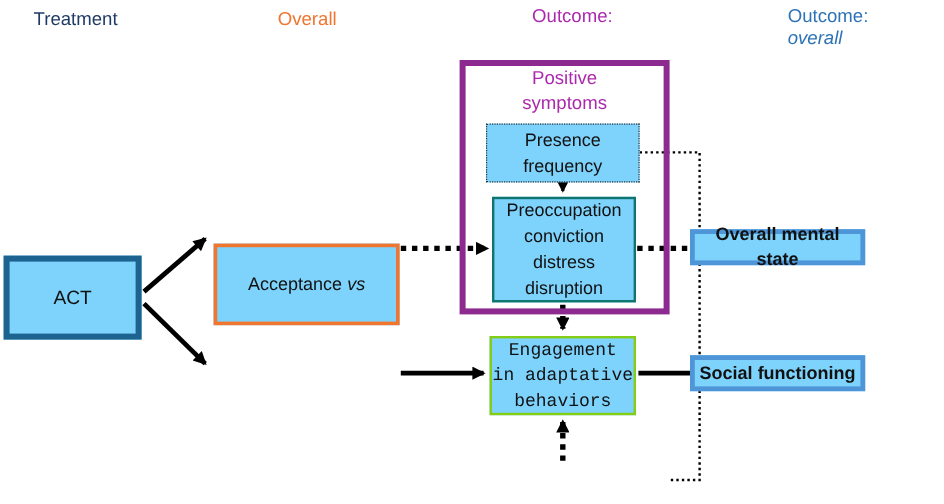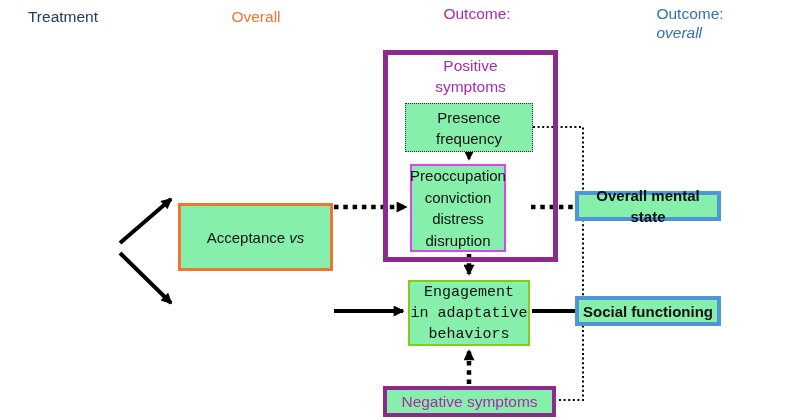--- a/index.html
+++ b/index.html
@@ -11,35 +11,35 @@
   .hdr{
     position:absolute;transform:translateX(-50%);text-align:left;
     font-size:15.5px;line-height:19px;white-space:pre-line;
   }
   .hdr .it, .it{font-style:italic;}
   .hdr-treatment{color:var(--treatment-header);}
   .hdr-process{color:var(--process-header);}
   .hdr-dimensional{color:var(--magenta-text);}
   .hdr-overall{color:var(--overall-header);}
   .box{
-    position:absolute;box-sizing:border-box;background:#86efac;
+    position:absolute;box-sizing:border-box;background:#7dd3fc;
     display:flex;align-items:center;justify-content:center;text-align:center;
     font-size:15px;line-height:21px;white-space:pre-line;
   }
   .box-act{left:3px;top:213px;width:115px;height:70px;border:5px solid var(--act-border);font-size:16px;}
   .box-orange{left:178px;width:155px;height:68px;border:3px solid var(--process-border);margin-top:40px;}
   .box-acceptance{top:163px;}
   .box-commitment{top:278px;}
   .container-positive{left:383px;top:50px;width:175px;height:212px;border:5px solid var(--purple-border);background:transparent;}
   .label-positive{
     position:absolute;left:383px;top:55px;width:175px;text-align:center;
     color:var(--magenta-text);font-size:15.5px;line-height:21px;white-space:pre-line;
   }
   .box-presence{left:405px;top:103px;width:128px;height:49px;border:1.7px dotted #333;}
-  .box-preoccupation{left:410px;top:164px;width:96px;height:88px;border:2px solid #d946ef;line-height:21.5px;text-align:center;}
+  .box-preoccupation{left:410px;top:164px;width:120px;height:88px;border:2px solid #0f766e;line-height:21.5px;text-align:center;}
   .box-engagement{left:408px;top:280px;width:122px;height:66px;border:2px solid #84cc16;font-family:Liberation Mono, monospace;}
   .box-negative{
     left:383px;top:386px;width:173px;height:31px;border:4px solid var(--purple-border);
     color:var(--magenta-text);font-size:15.5px;
   }
   .box-outcome{left:575px;width:146px;height:30px;border:4px solid var(--outcome-border);font-weight:bold;}
   .box-overall{top:191px;}
   .box-social{top:296px;}
   .connectors .solid{stroke:#000;stroke-width:4;fill:none;}
   .connectors .dashed{stroke:#000;stroke-width:4.5;stroke-dasharray:4.5 4.8;fill:none;}
@@ -70,39 +70,39 @@
   </svg>
 
   <div class="hdr hdr-treatment" style="left:63px;top:7px">Treatment</div>
 
   <div class="hdr hdr-process" style="left:256px;top:7px">Overall</div>
 
   <div class="hdr hdr-dimensional" style="left:477px;top:4px"><span>Outcome:</span><br></div>
 
   <div class="hdr hdr-overall" style="left:690px;top:4px"><span>Outcome:</span><br><span class="it">overall</span></div>
 
+  <div class="box box-act">ACT</div>
 
   <div class="box box-orange box-acceptance"><span><span>Acceptance</span> <span class="it">vs</span><br></span></div>
 
 
   <div class="box container-positive"></div>
   <div class="label-positive">Positive
 symptoms</div>
 
   <div class="box box-presence">Presence
 frequency</div>
 
   <div class="box box-preoccupation">Preoccupation
 conviction
 distress
 disruption</div>
 
   <div class="box box-engagement">Engagement
 in adaptative
 behaviors</div>
 
-  <div class="box box-negative">Negative symptoms</div>
 
   <div class="box box-outcome box-overall">Overall mental state</div>
 
   <div class="box box-outcome box-social">Social functioning</div>
 
 </div>
 
 </body></html>

